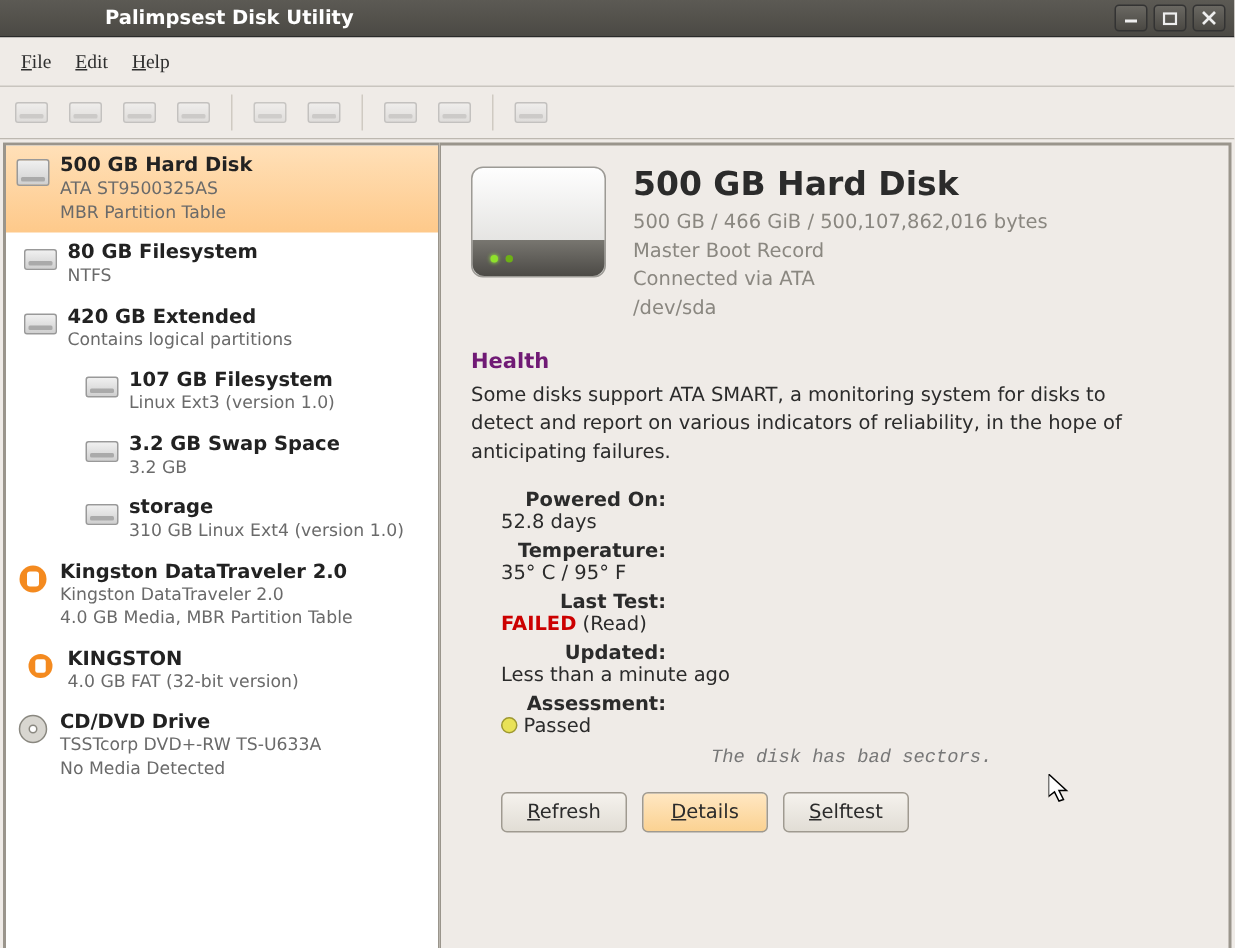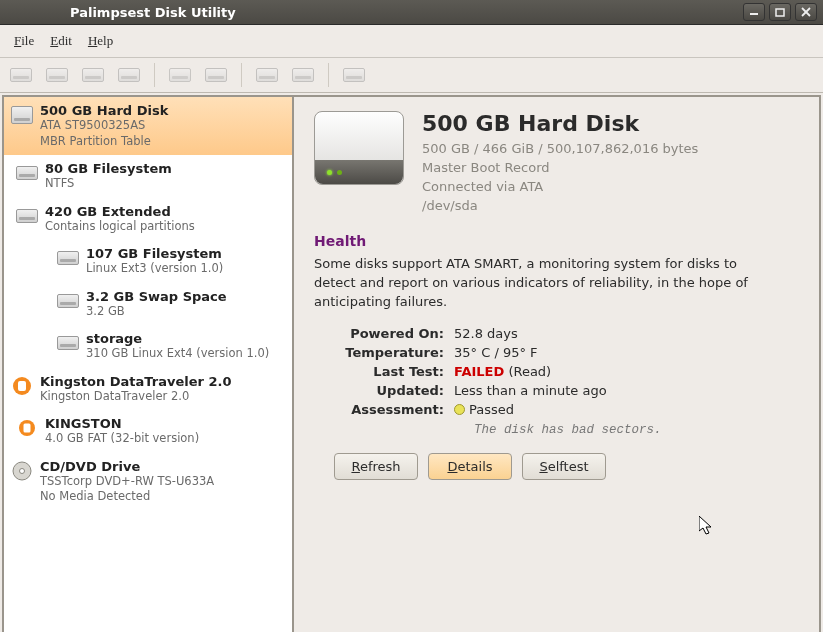--- a/index.html
+++ b/index.html
@@ -141,21 +141,21 @@
   content:""; position:absolute; bottom:0; left:0; right:0;
   height:24px; background:linear-gradient(#787670,#4c4a46);
   border-radius:0 0 8px 8px;
 }
 .big-drive .led { position:absolute; bottom:9px; left:12px; width:5px; height:5px; background:#8fe22b; border-radius:50%; box-shadow:0 0 3px #9fff3b; }
 .big-drive .led2 { position:absolute; bottom:9px; left:22px; width:5px; height:5px; background:#6db015; border-radius:50%; }
 .header-info h1 { font-size: 22px; font-weight: bold; color:#2b2b2b; margin-bottom:4px;}
 .header-info .meta { color:#8a8780; font-size:13px; line-height:1.45; }
 .section-title { font-weight:bold; color:#701a75; margin-bottom:6px; font-size:14px;}
 .section-body { color:#2b2b2b; margin-bottom:14px; line-height:1.45; max-width:460px;}
-.kv { display:flex; margin-left:20px; margin-bottom:4px; font-size:13px;}
+.kv { display:flex; margin-left:20px; margin-bottom:4px; font-size:13px;flex-direction:column;}
 .kv .k { width:120px; text-align:right; font-weight:bold; padding-right:10px; color:#2b2b2b;}
 .kv .v { flex:1; color:#2b2b2b; }
 .kv .failed { color:#c00; font-weight:bold; }
 .assess-dot { display:inline-block; width:11px; height:11px; background:#e9e257; border:1px solid #9e9830; border-radius:50%; vertical-align:-1px; margin-right:4px;}
 .note { font-style:italic; color:#777; margin-left:160px; margin-top:6px; font-size:12.5px;font-family:Liberation Mono, monospace;}
 .button-row { display:flex; gap:10px; margin-left:20px; margin-top:16px;}
 .btn {
   min-width:84px; padding:5px 14px;
   background:linear-gradient(#f5f2ed,#e1ddd5);
   border:1px solid #9f9a90;
@@ -293,20 +293,21 @@
     <div class="disk-item">
       <div class="disk-icon">
         <svg width="22" height="22">
             <circle cx="11" cy="11" r="9" fill="#f48a1f"></circle>
             <rect x="7" y="6" width="8" height="10" rx="2" fill="#fff"></rect>
           </svg>
       </div>
       <div>
         <div class="disk-title">Kingston DataTraveler 2.0</div>
         <div class="disk-sub">Kingston DataTraveler 2.0</div>
+        <div class="disk-sub">4.0 GB Media, MBR Partition Table</div>
       </div>
     </div>
     <div class="disk-item child">
       <div class="disk-icon">
         <svg width="20" height="20">
             <circle cx="10" cy="10" r="8" fill="#f48a1f"></circle>
             <rect x="6.5" y="5.5" width="7" height="9" rx="1.5" fill="#fff"></rect>
           </svg>
       </div>
       <div>

